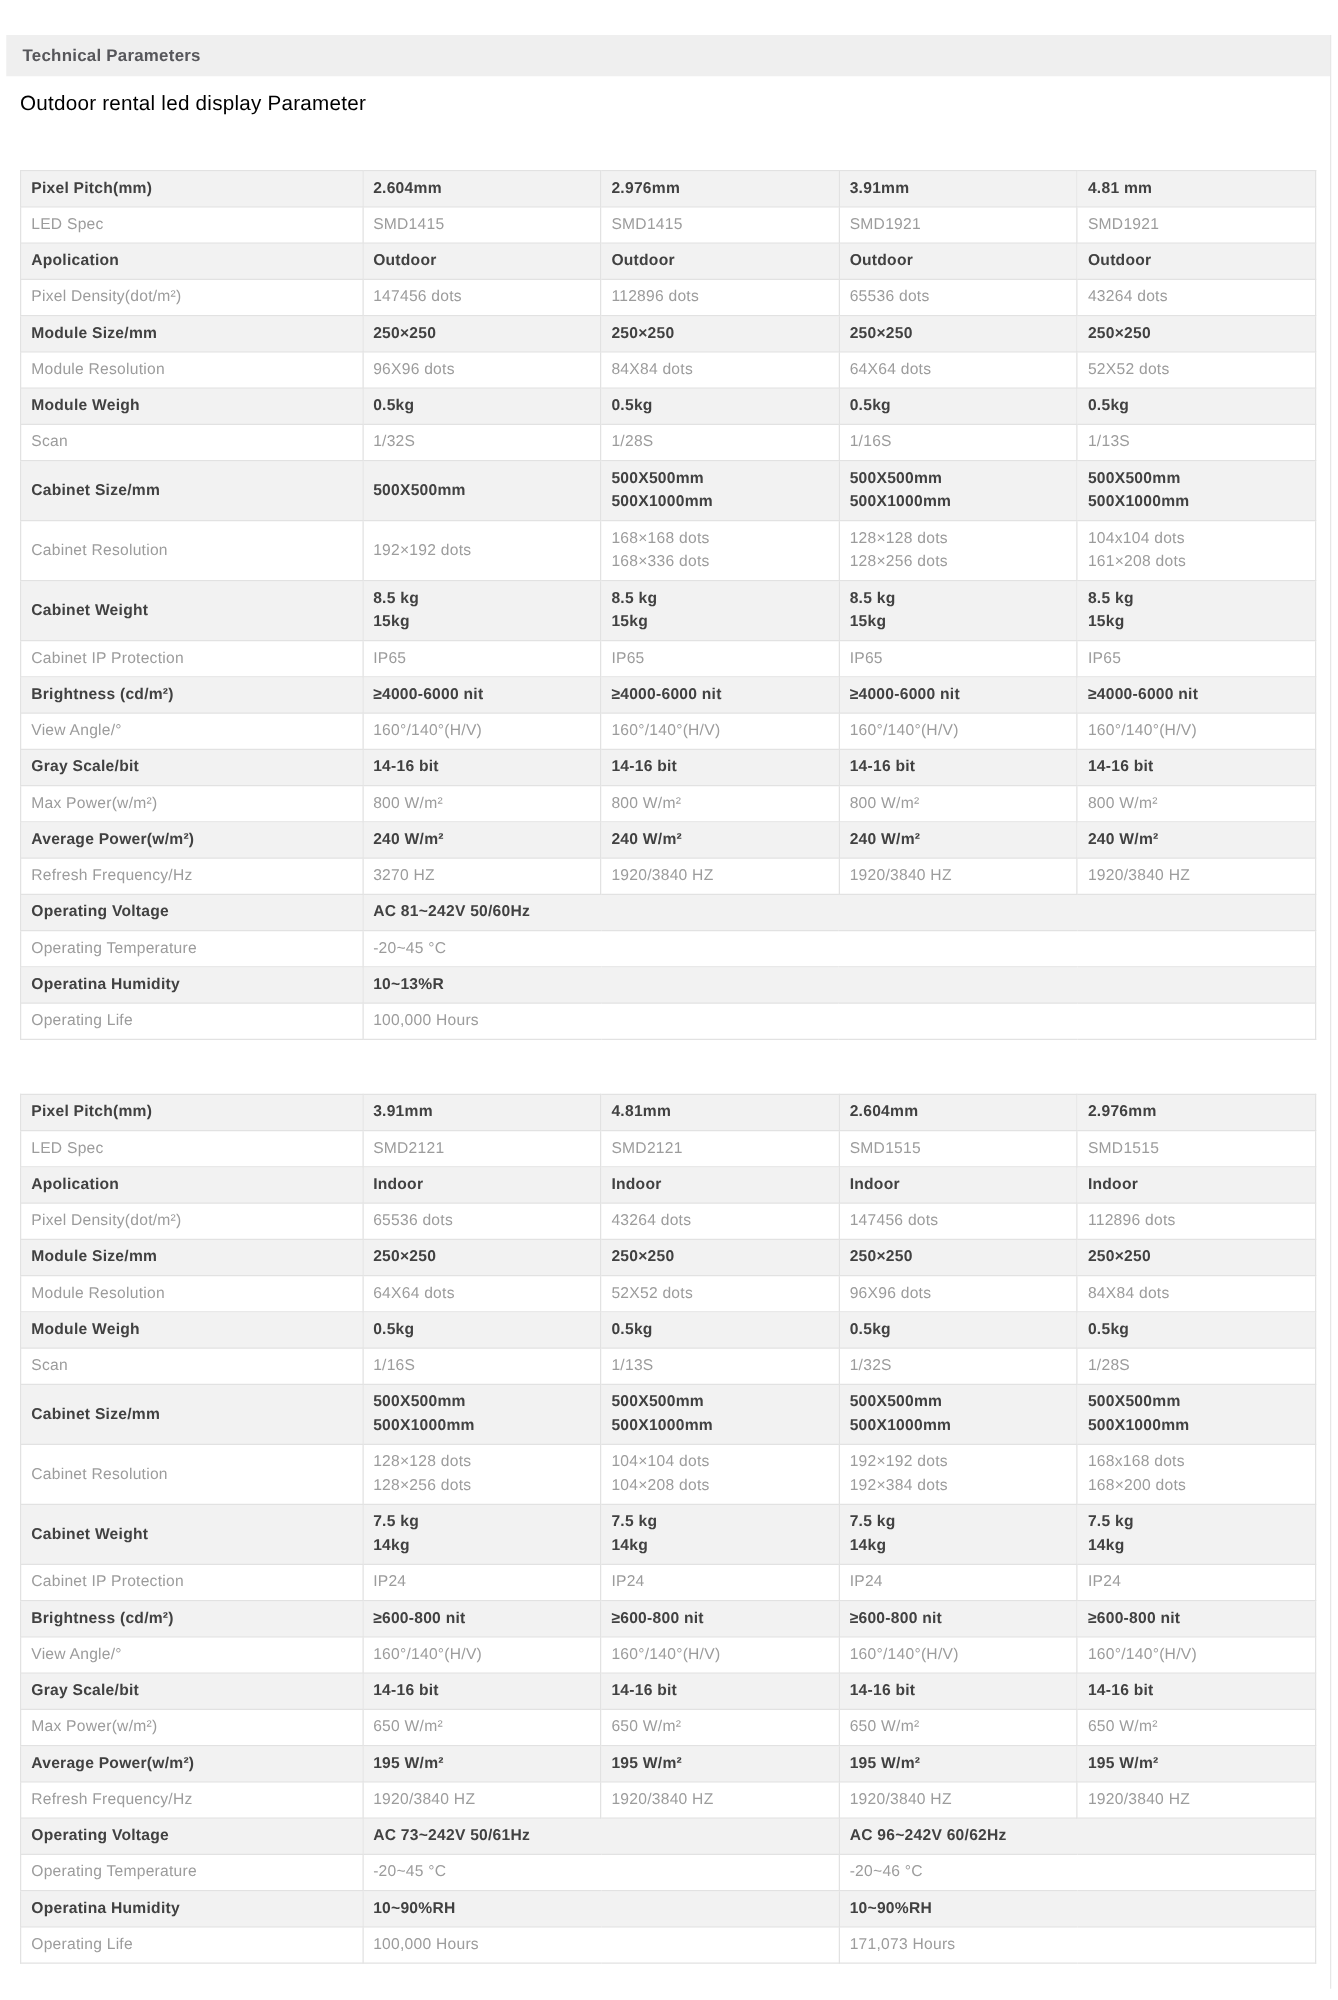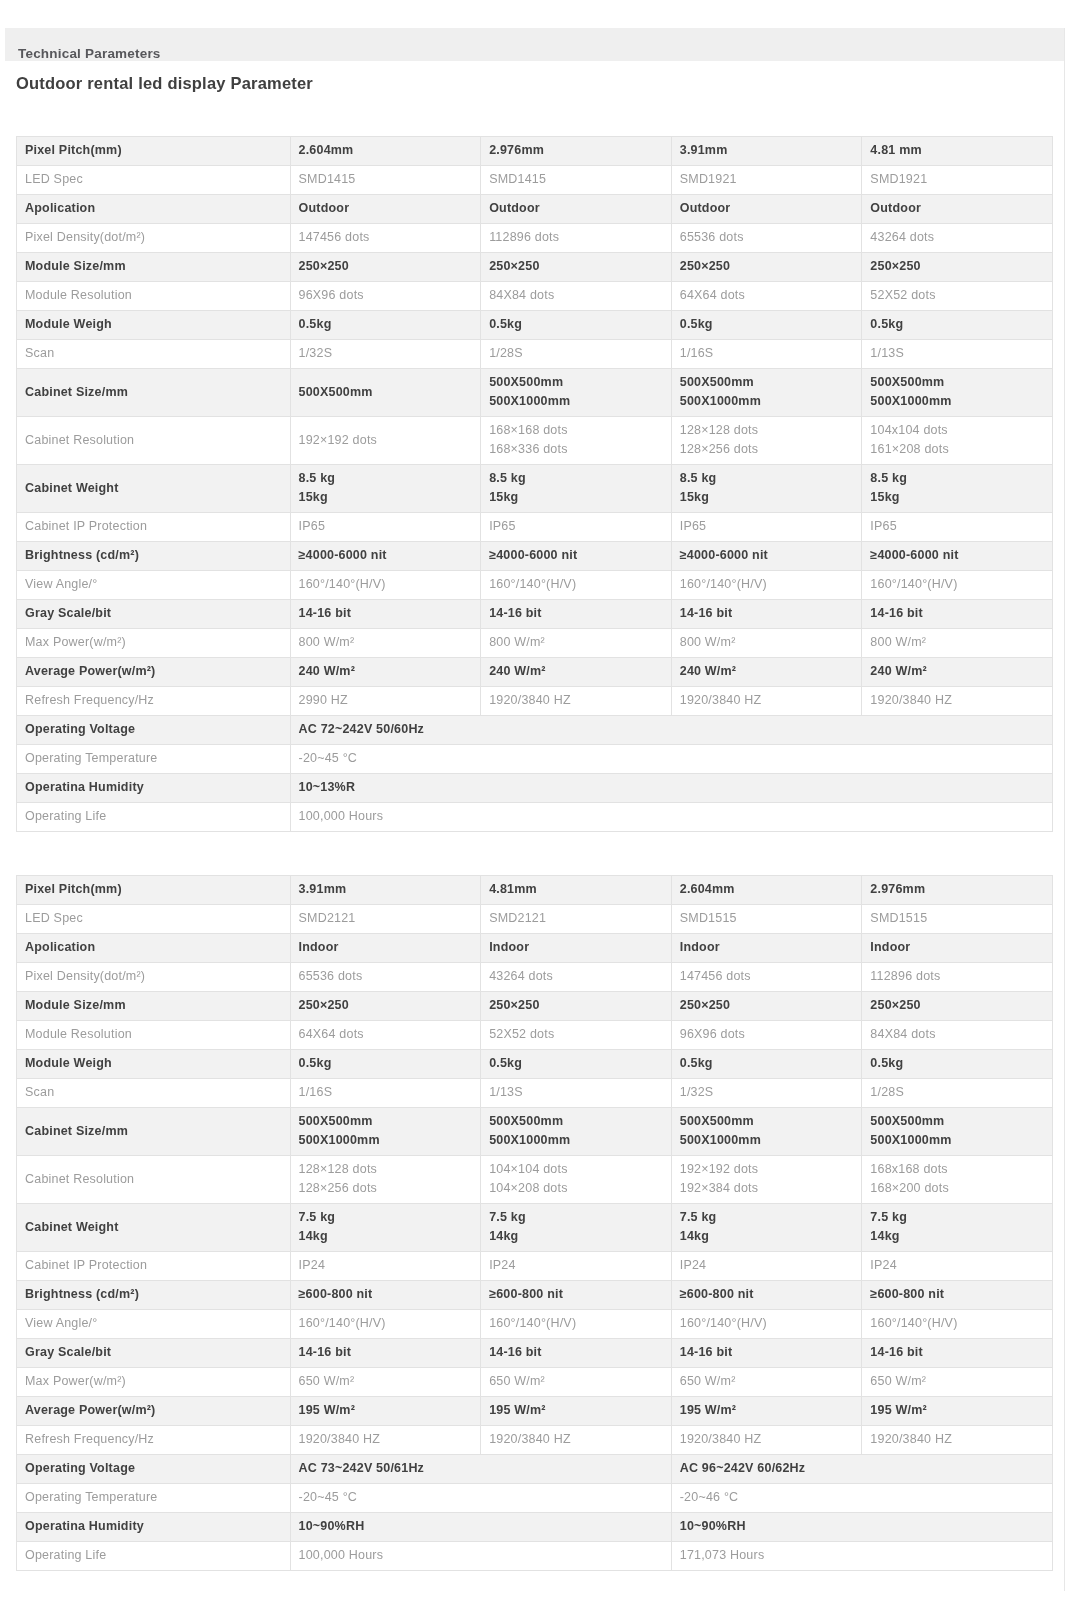--- a/index.html
+++ b/index.html
@@ -11,33 +11,33 @@
   }
   .wrapper {
     margin: 28px 5px 0 5px;
     border-right: 1px solid #e7e7e7;
     min-height: 1476px;
   }
   .top-bar {
     height: 33px;
     background: #efefef;
     display: flex;
-    align-items: flex-end;
+    align-items: center;
     padding-left: 13px;
     color: #57575b;
     font-weight: bold;
     font-size: 13.5px;
     letter-spacing: 0.2px;
   }
   .content { padding: 0 11px 20px 11px; }
   .section-title {
     margin: 13px 0 10px 0;
     font-size: 16.5px;
-    font-weight: bold;
-    color: #404040;
+    font-weight: normal;
+    color: #000000;
     letter-spacing: 0.2px;
   }
   .section + .section .section-title { margin-top: 26px; }
   table.params {
     width: 100%;
     border-collapse: collapse;
     table-layout: fixed;
     font-size: 12.5px;
     letter-spacing: 0.2px;
     margin-top: 43px;
@@ -207,28 +207,28 @@
             </tr>
             <tr>
               <td>Average Power(w/m²)</td>
               <td>240 W/m²</td>
               <td>240 W/m²</td>
               <td>240 W/m²</td>
               <td>240 W/m²</td>
             </tr>
             <tr>
               <td>Refresh Frequency/Hz</td>
-              <td>2990 HZ</td>
+              <td>3270 HZ</td>
               <td>1920/3840 HZ</td>
               <td>1920/3840 HZ</td>
               <td>1920/3840 HZ</td>
             </tr>
             <tr>
               <td>Operating Voltage</td>
-              <td colspan="4">AC 72~242V 50/60Hz</td>
+              <td colspan="4">AC 81~242V 50/60Hz</td>
             </tr>
             <tr>
               <td>Operating Temperature</td>
               <td colspan="4">-20~45 °C</td>
             </tr>
             <tr>
               <td>Operatina Humidity</td>
               <td colspan="4">10~13%R</td>
             </tr>
             <tr>

